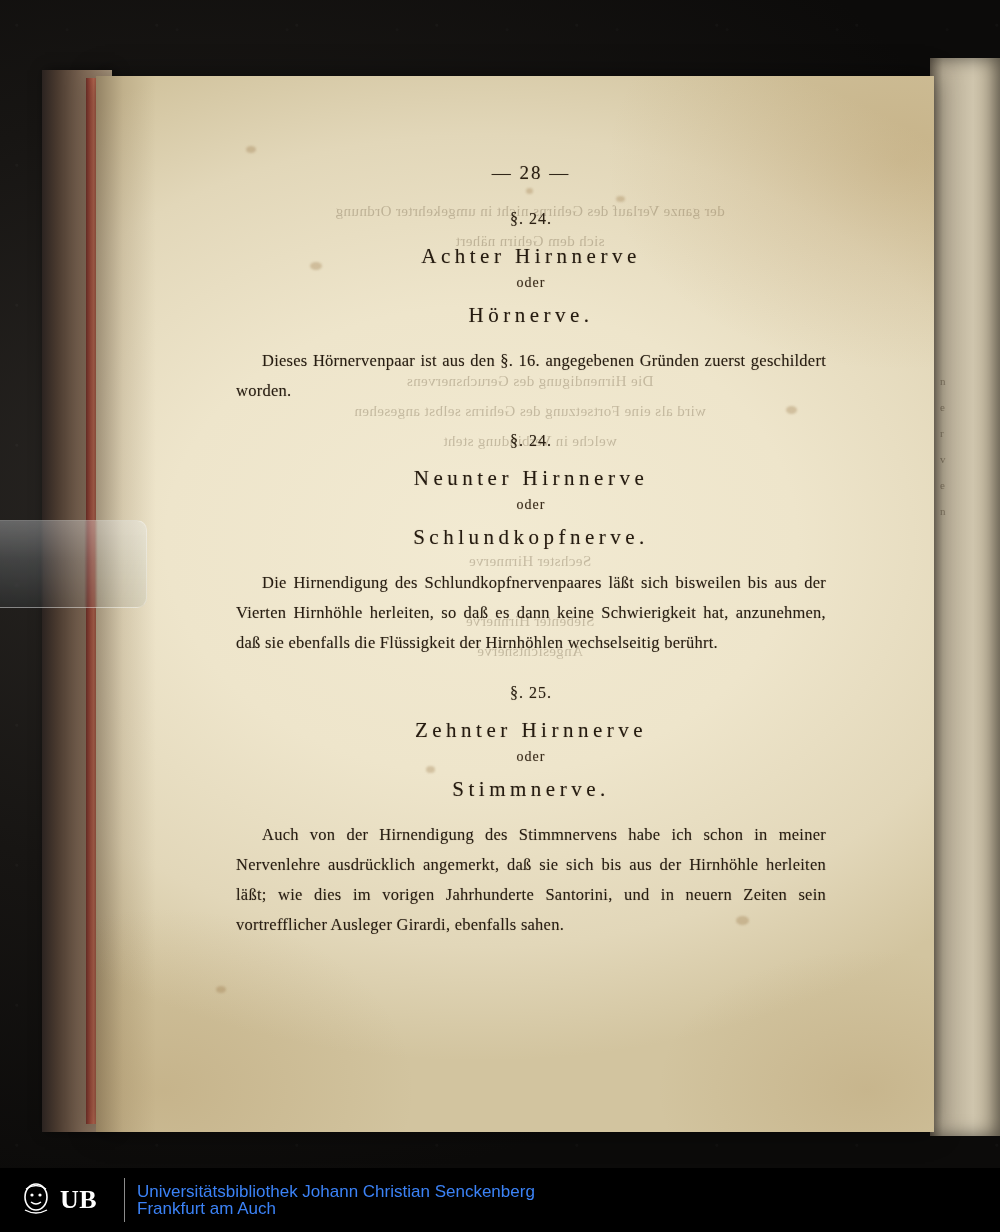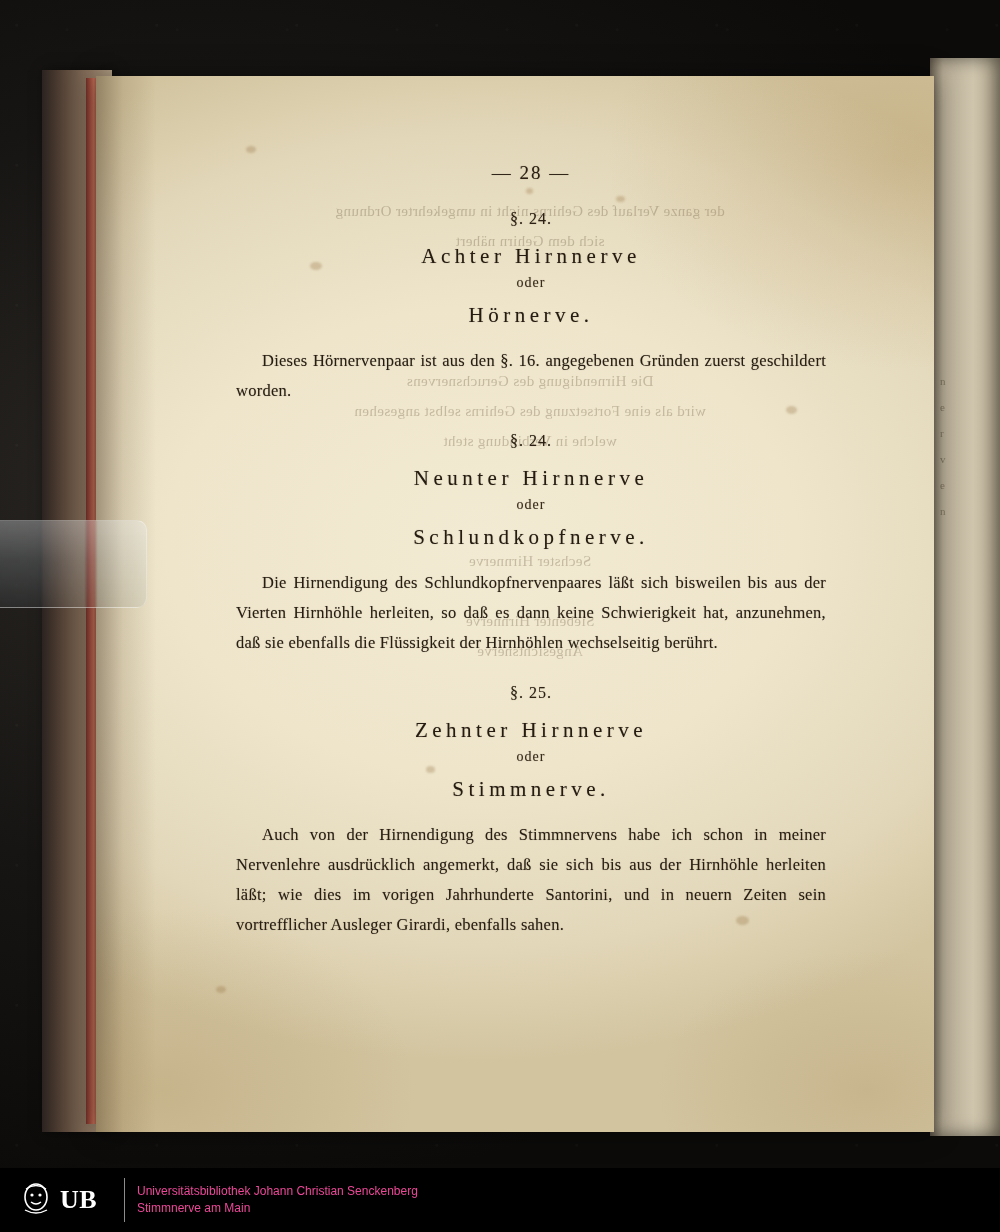--- a/index.html
+++ b/index.html
@@ -235,23 +235,23 @@
     font-size: 26px;
     letter-spacing: .5px;
   }
   .wm-lines {
     display: flex;
     flex-direction: column;
     justify-content: center;
     line-height: 17px;
   }
   .wm-lines span {
-    color: #ec4899;
+    color: #3b82f6;
     font-family: "Liberation Sans", sans-serif;
-    font-size: 12px;
+    font-size: 17px;
   }
 </style>
 </head>
 <body>
 
 <div class="scene"></div>
 
 <div class="facing-page">
   <div class="ghost-text">
     <div>n</div>
@@ -327,15 +327,15 @@
         <circle cx="22" cy="15" r="1.6" fill="#fff"></circle>
         <path d="M13 22 q5 4 10 0" fill="none" stroke="#fff" stroke-width="1.4"></path>
         <path d="M7 30 q11 6 22 0" fill="none" stroke="#fff" stroke-width="1.4"></path>
         <path d="M8 9 q10 -7 20 0" fill="none" stroke="#fff" stroke-width="1.4"></path>
       </svg>
     </div>
     <span class="ub-text">UB</span>
   </div>
   <div class="wm-lines">
     <span>Universitätsbibliothek Johann Christian Senckenberg</span>
-    <span>Stimmnerve am Main</span>
+    <span>Frankfurt am Auch</span>
   </div>
 </div>
 
 </body></html>

